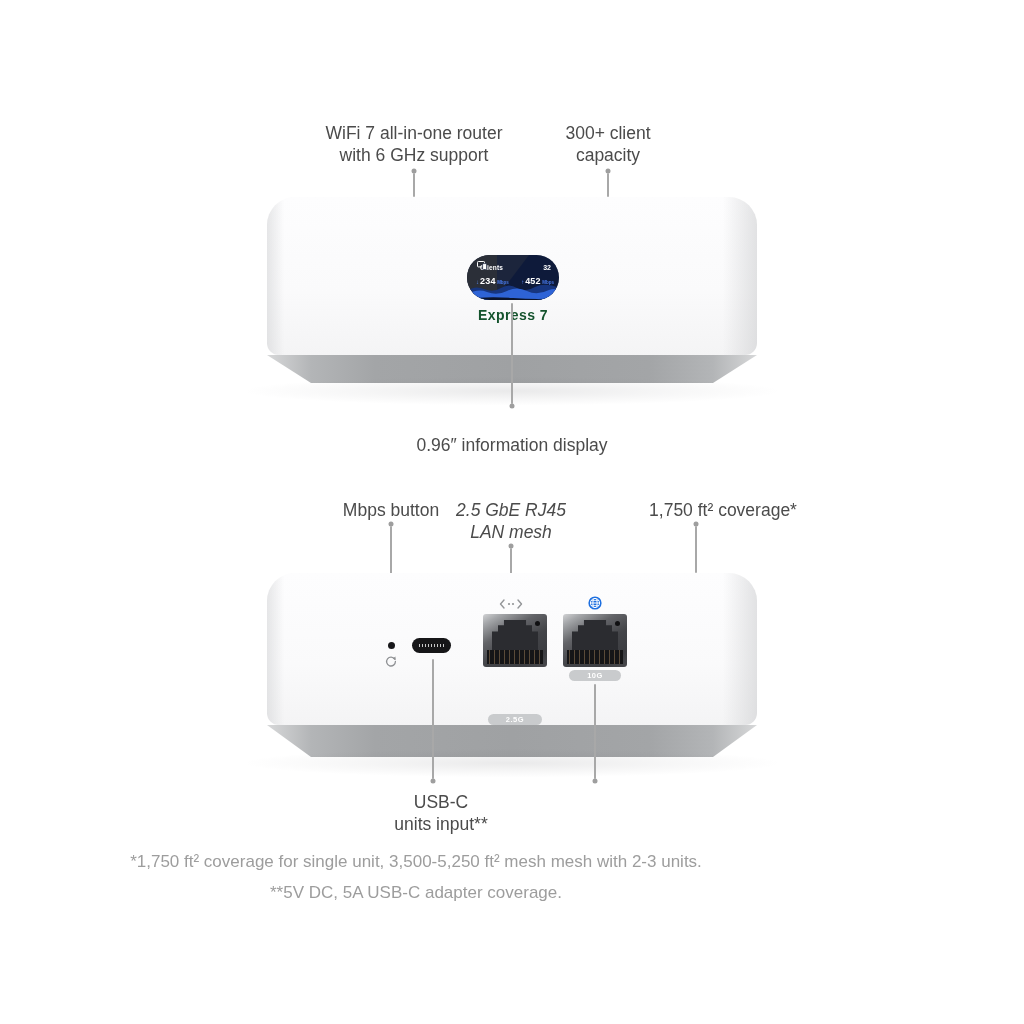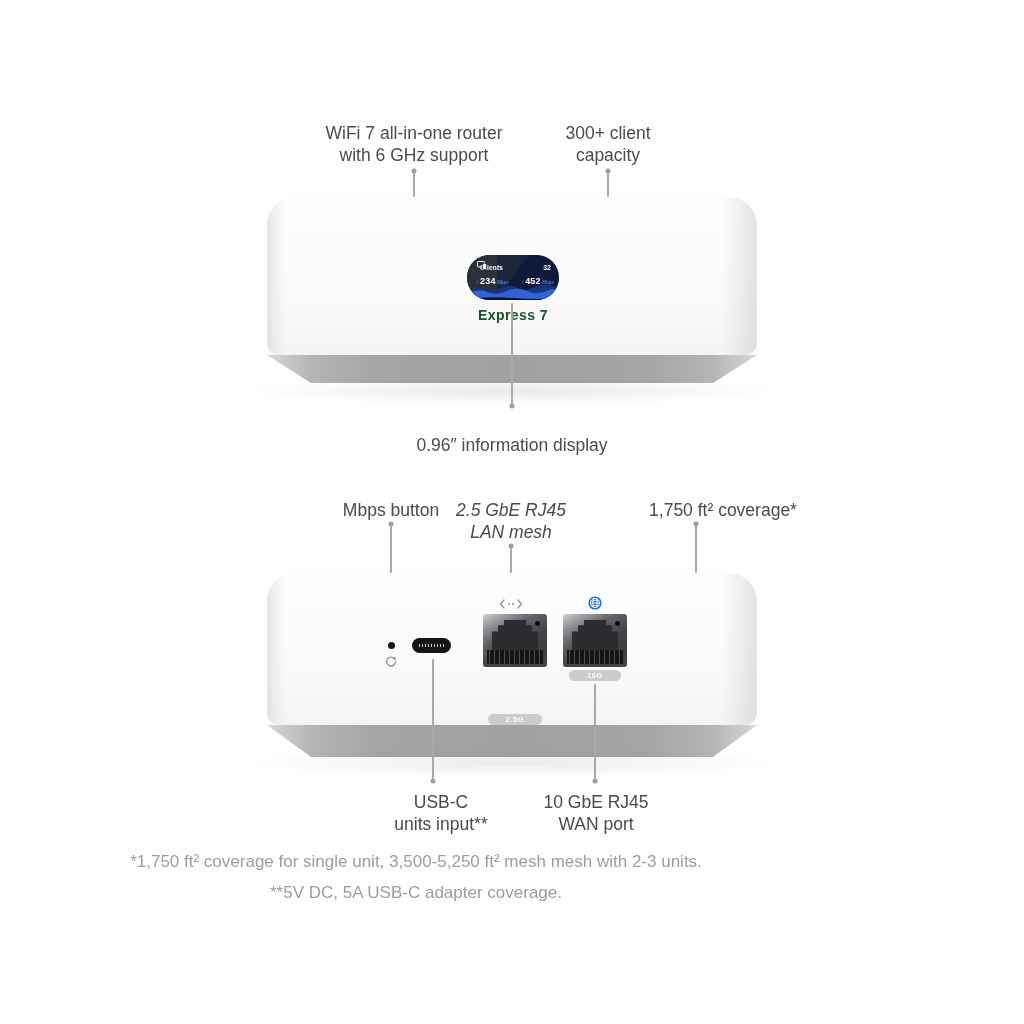--- a/index.html
+++ b/index.html
@@ -216,21 +216,17 @@
 
   <div class="vline" style="left:433px;top:659px;height:120px;"></div>
   <div class="cdot" style="left:433px;top:781px;"></div>
   <div class="label" style="left:441px;top:791px;">
     <div>USB-C</div>
     <div>units input**</div>
   </div>
 
   <div class="vline" style="left:595px;top:684px;height:95px;"></div>
   <div class="cdot" style="left:595px;top:781px;"></div>
-  <div class="label" style="left:596px;top:791px;">
-    <div>10 GbE RJ45</div>
-    <div>WAN port</div>
-  </div>
 
   <div class="footnote" style="top:851px;">*1,750 ft² coverage for single unit, 3,500-5,250 ft² mesh mesh with 2-3 units.</div>
   <div class="footnote" style="top:882px;">**5V DC, 5A USB-C adapter coverage.</div>
 
 </div>
 
 </body></html>

